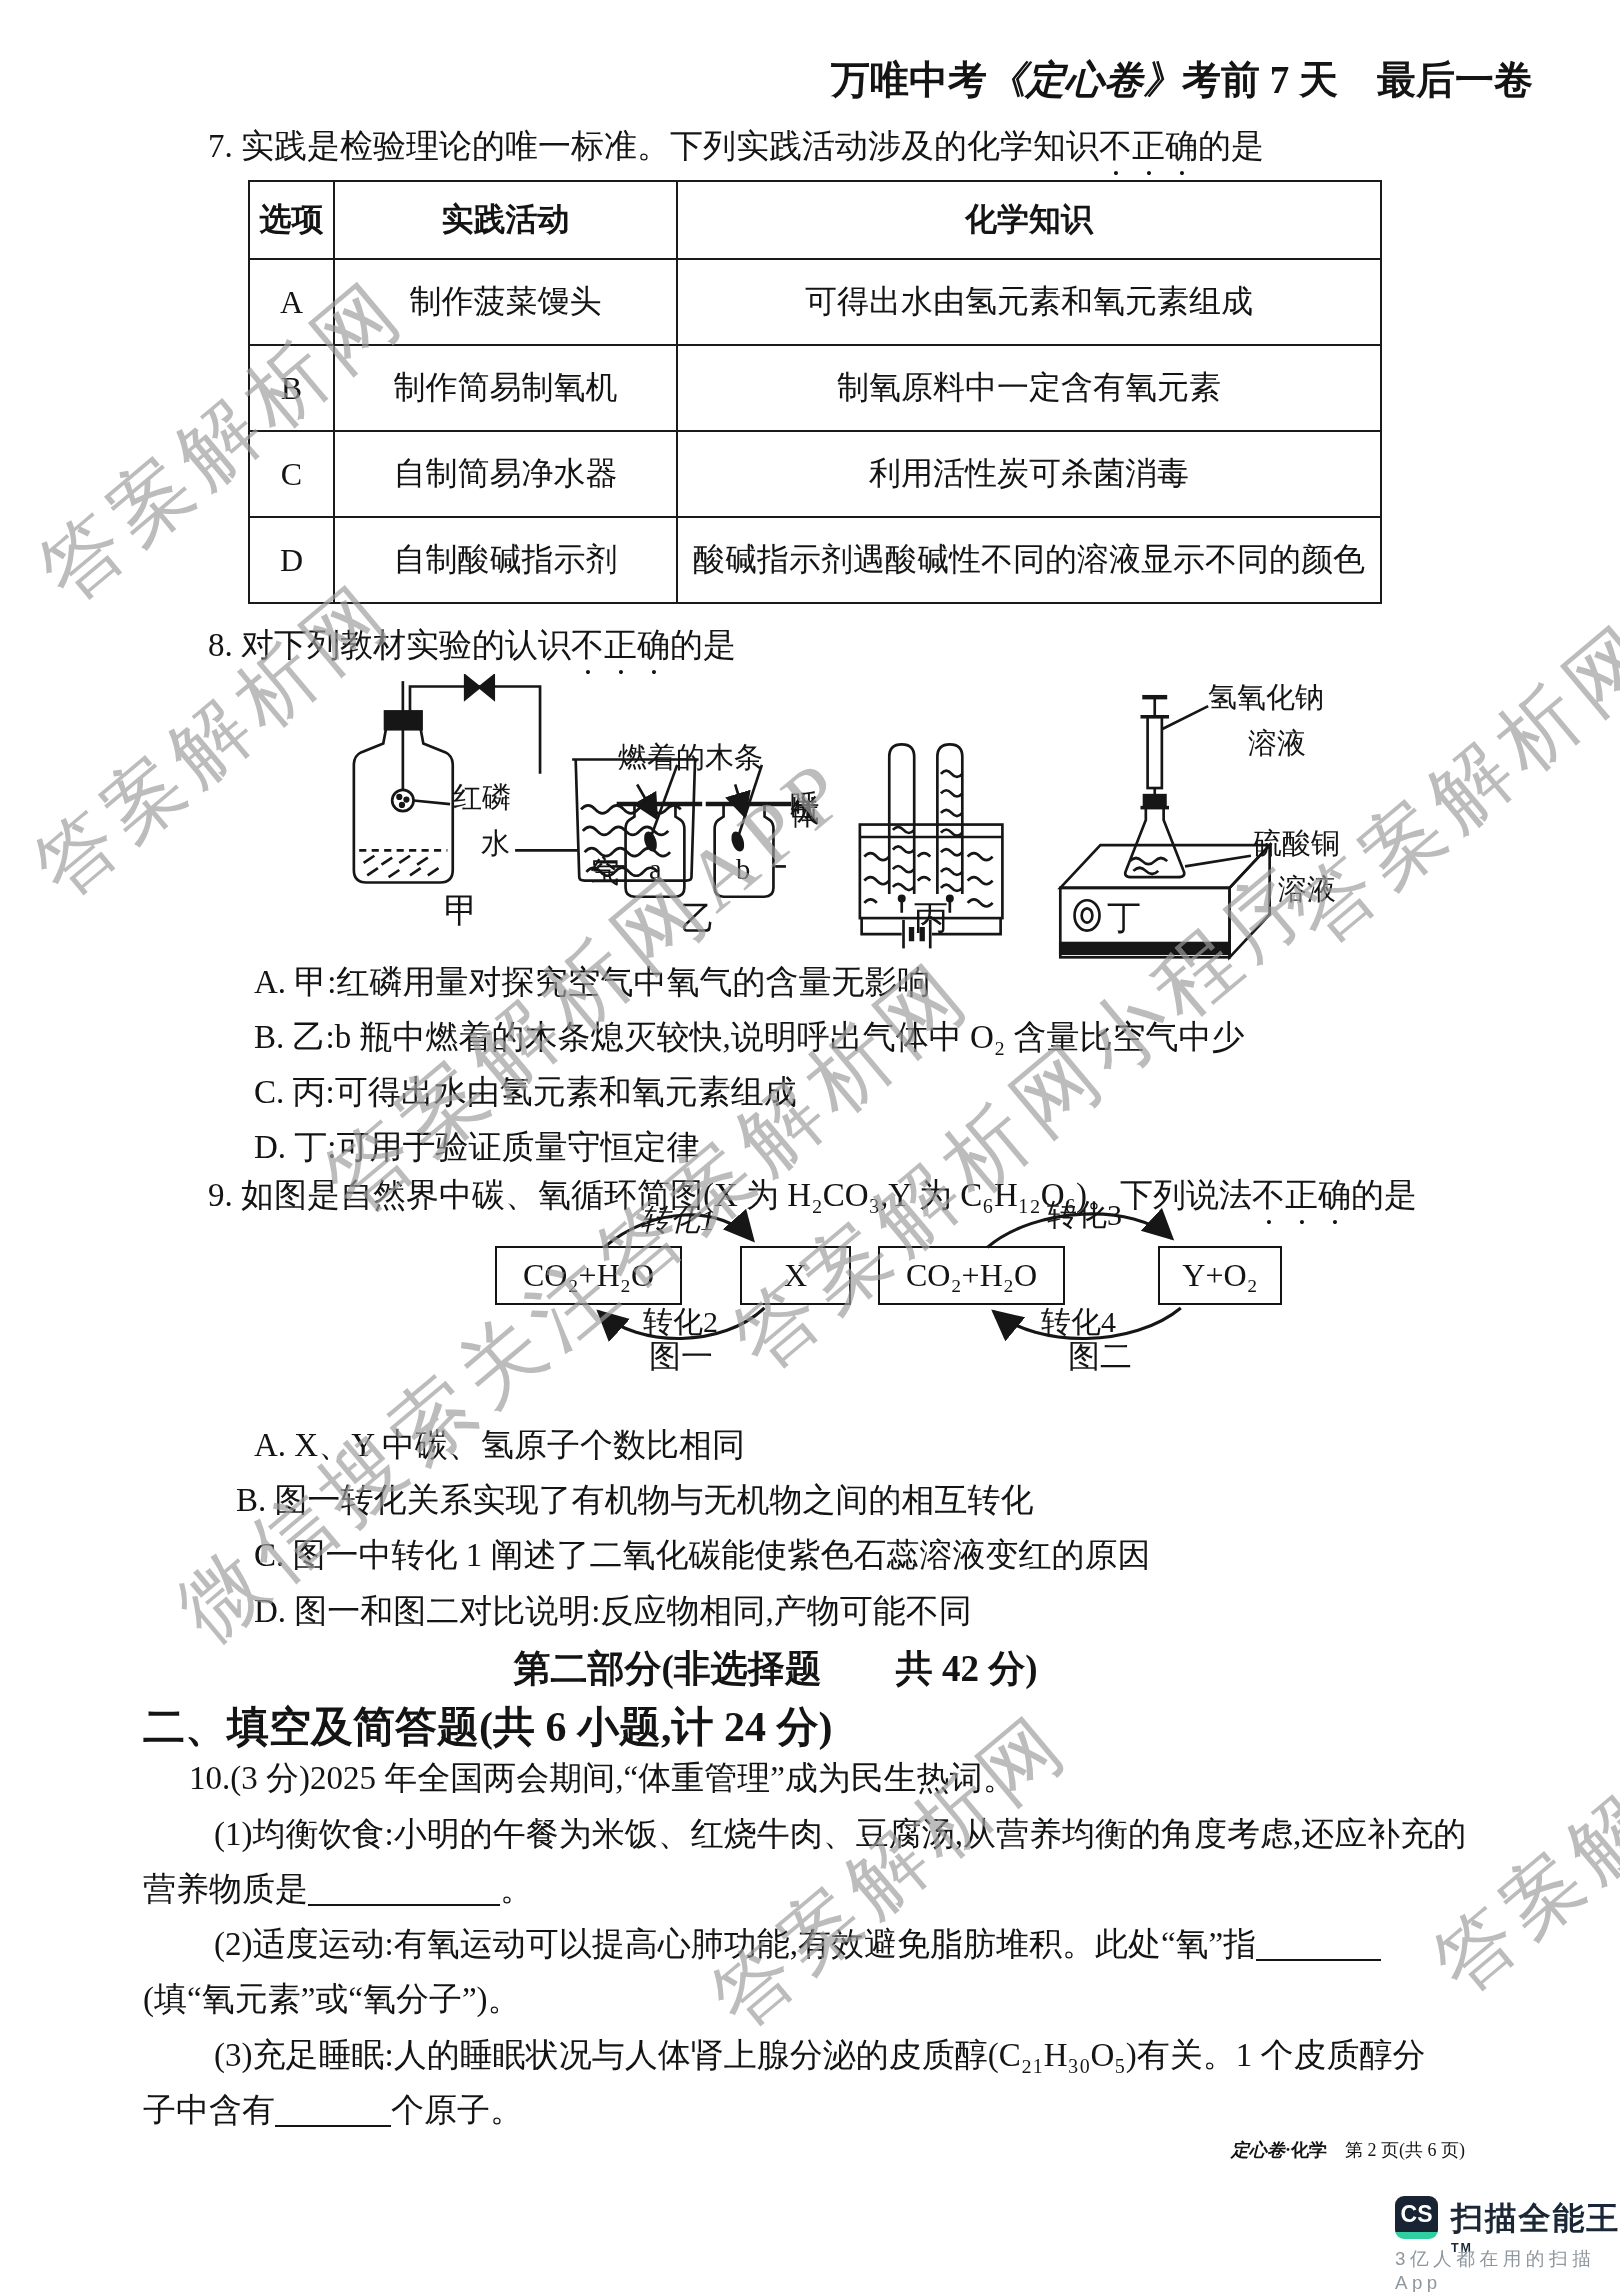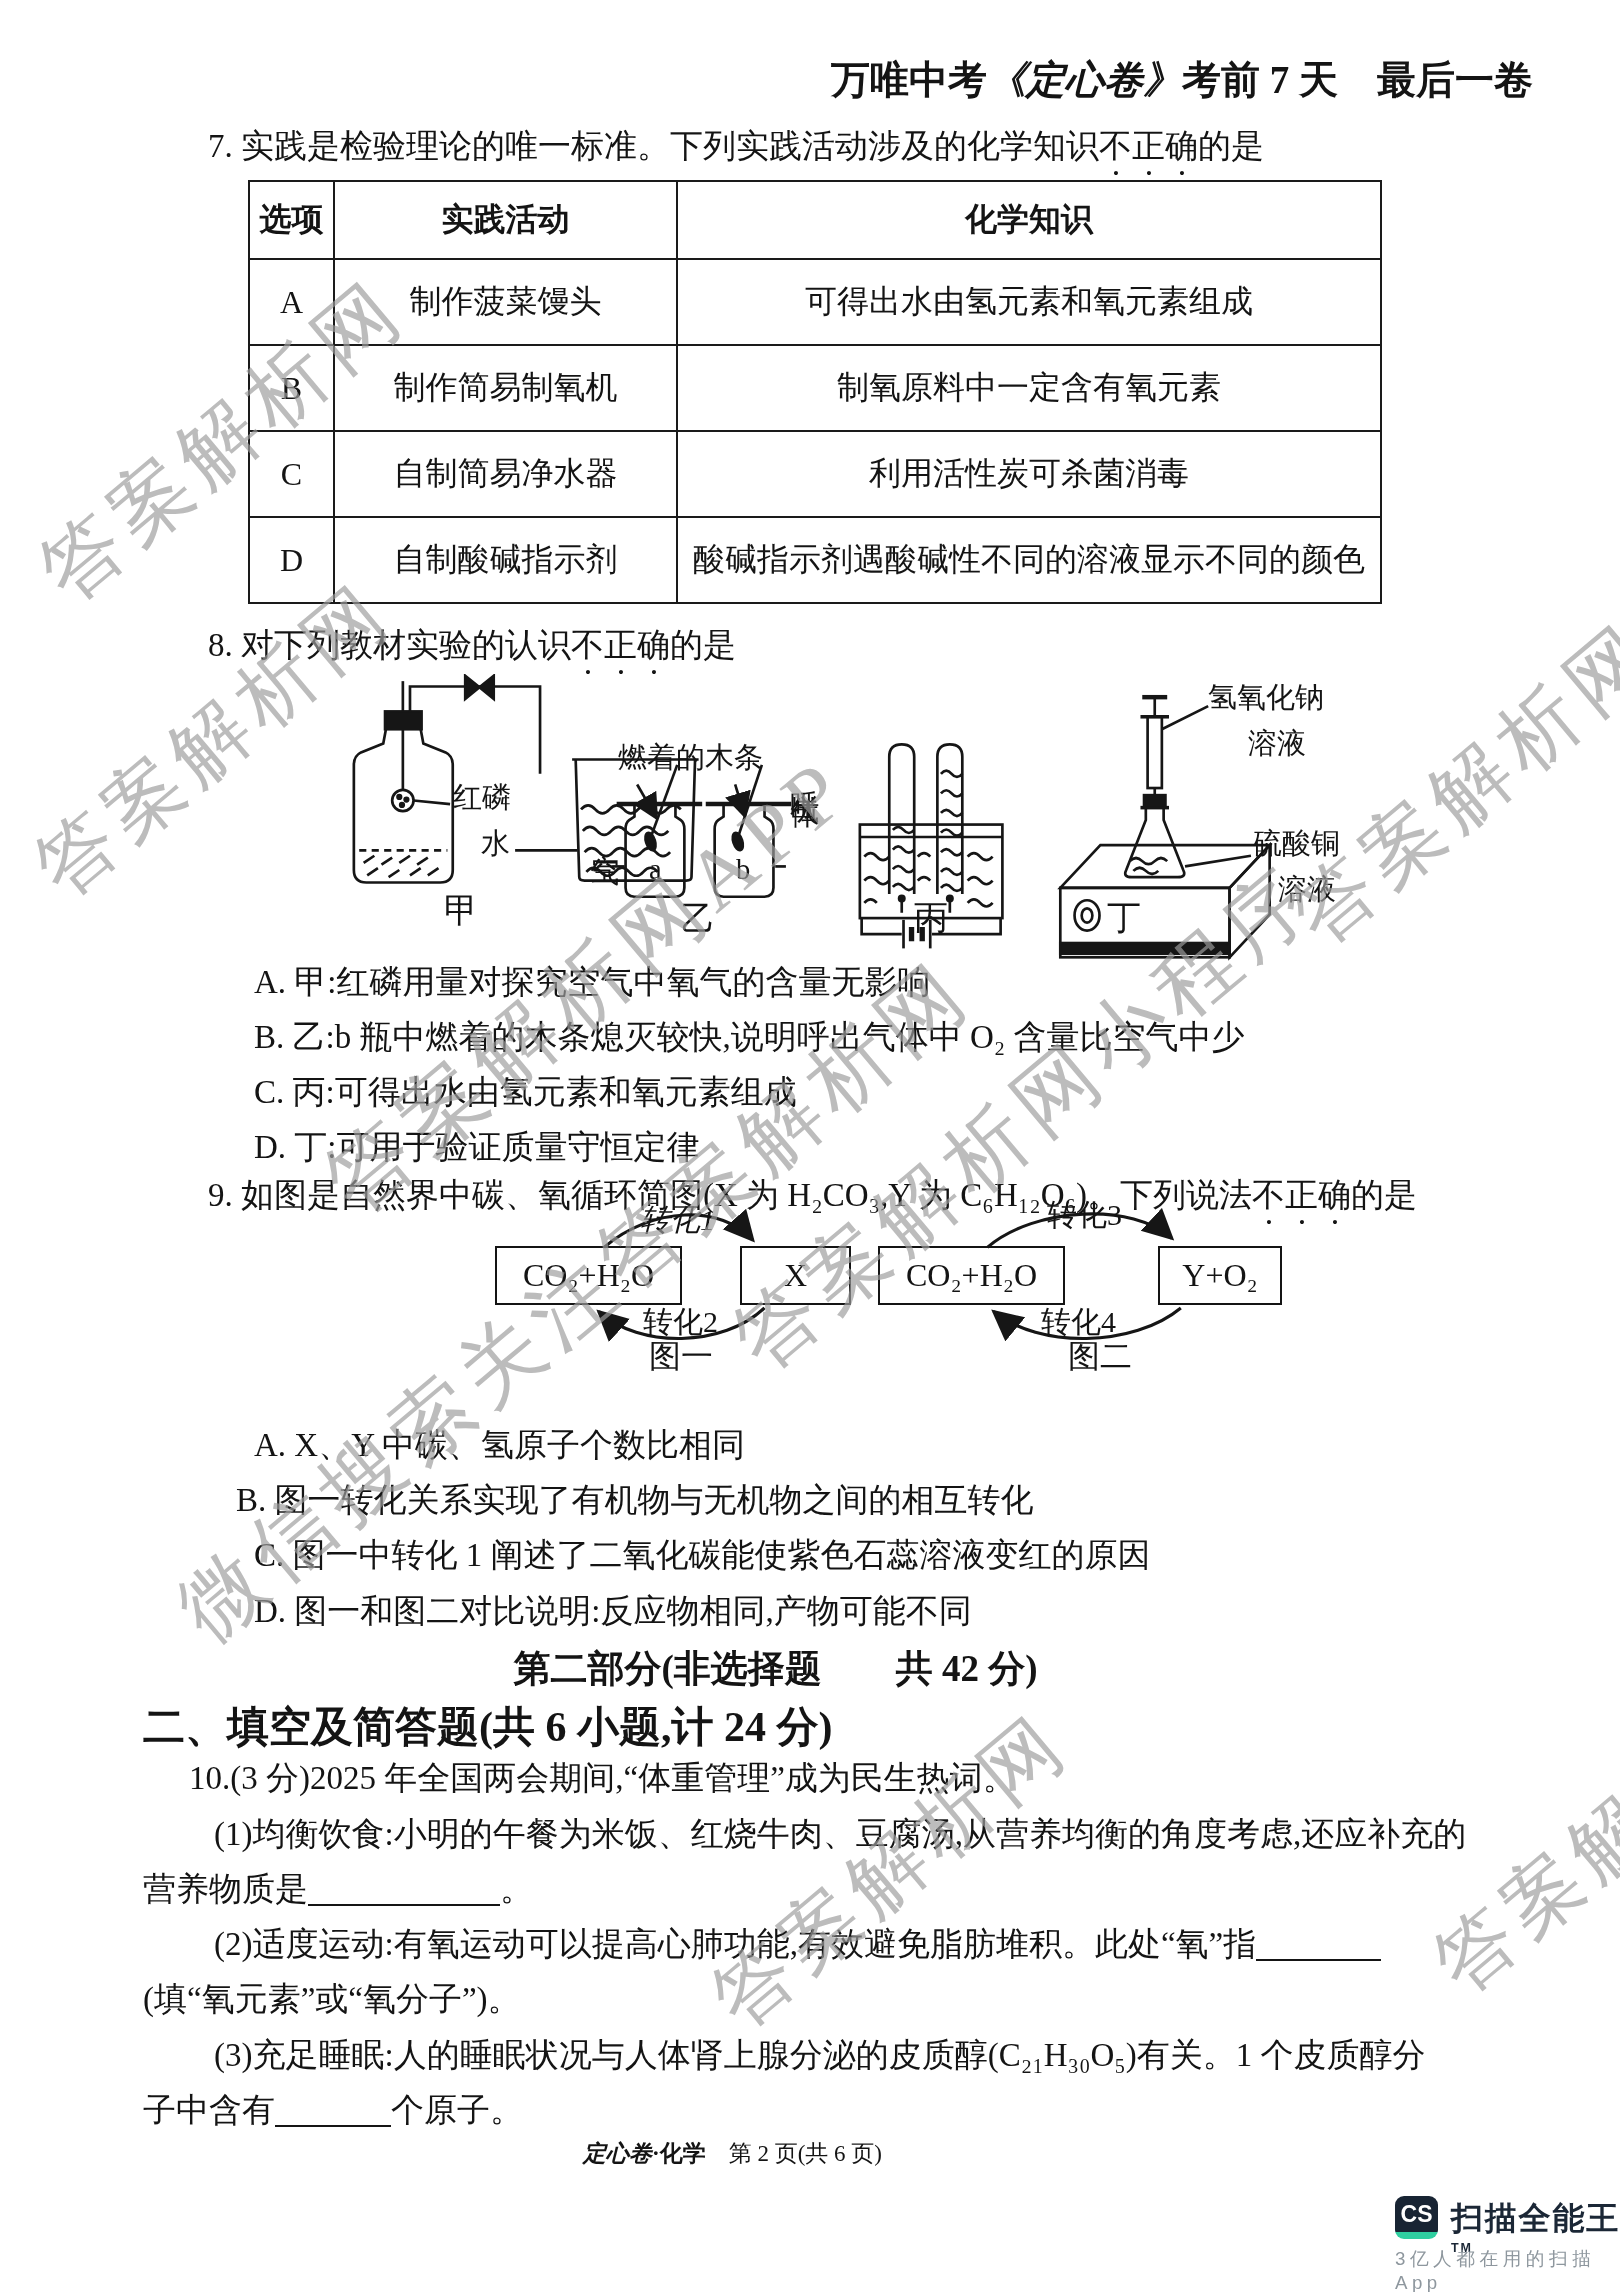--- a/index.html
+++ b/index.html
@@ -273,21 +273,21 @@
   </div>
   <div class="t" style="left:214px; top:1923px;">
     <span>(2)适度运动:有氧运动可以提高心肺功能,有效避免脂肪堆积。此处“氧”指</span><span class="blank" style="width:125px;"></span>
   </div>
   <div class="t" style="left:143px; top:1978px;">(填“氧元素”或“氧分子”)。</div>
   <div class="t" style="left:214px; top:2034px;">(3)充足睡眠:人的睡眠状况与人体肾上腺分泌的皮质醇(C₂₁H₃₀O₅)有关。1 个皮质醇分</div>
   <div class="t" style="left:143px; top:2089px;">
     <span>子中含有</span><span class="blank" style="width:116px;"></span><span>个原子。</span>
   </div>
 
-  <div class="t" style="left:0; top:2139px; width:1465px; text-align:center; font-size:23px;">
+  <div class="t" style="left:0; top:2139px; width:1465px; text-align:right; font-size:18px;">
     <span class="script">定心卷</span><span class="bold">·化学</span><span>　第 2 页(共 6 页)</span>
   </div>
 
   <div class="cs-square">
     <div class="cs-top">CS</div>
     <div class="cs-bottom"></div>
   </div>
   <div class="cs-name">
     <span>扫描全能王</span><span class="cs-tm">TM</span>
   </div>

